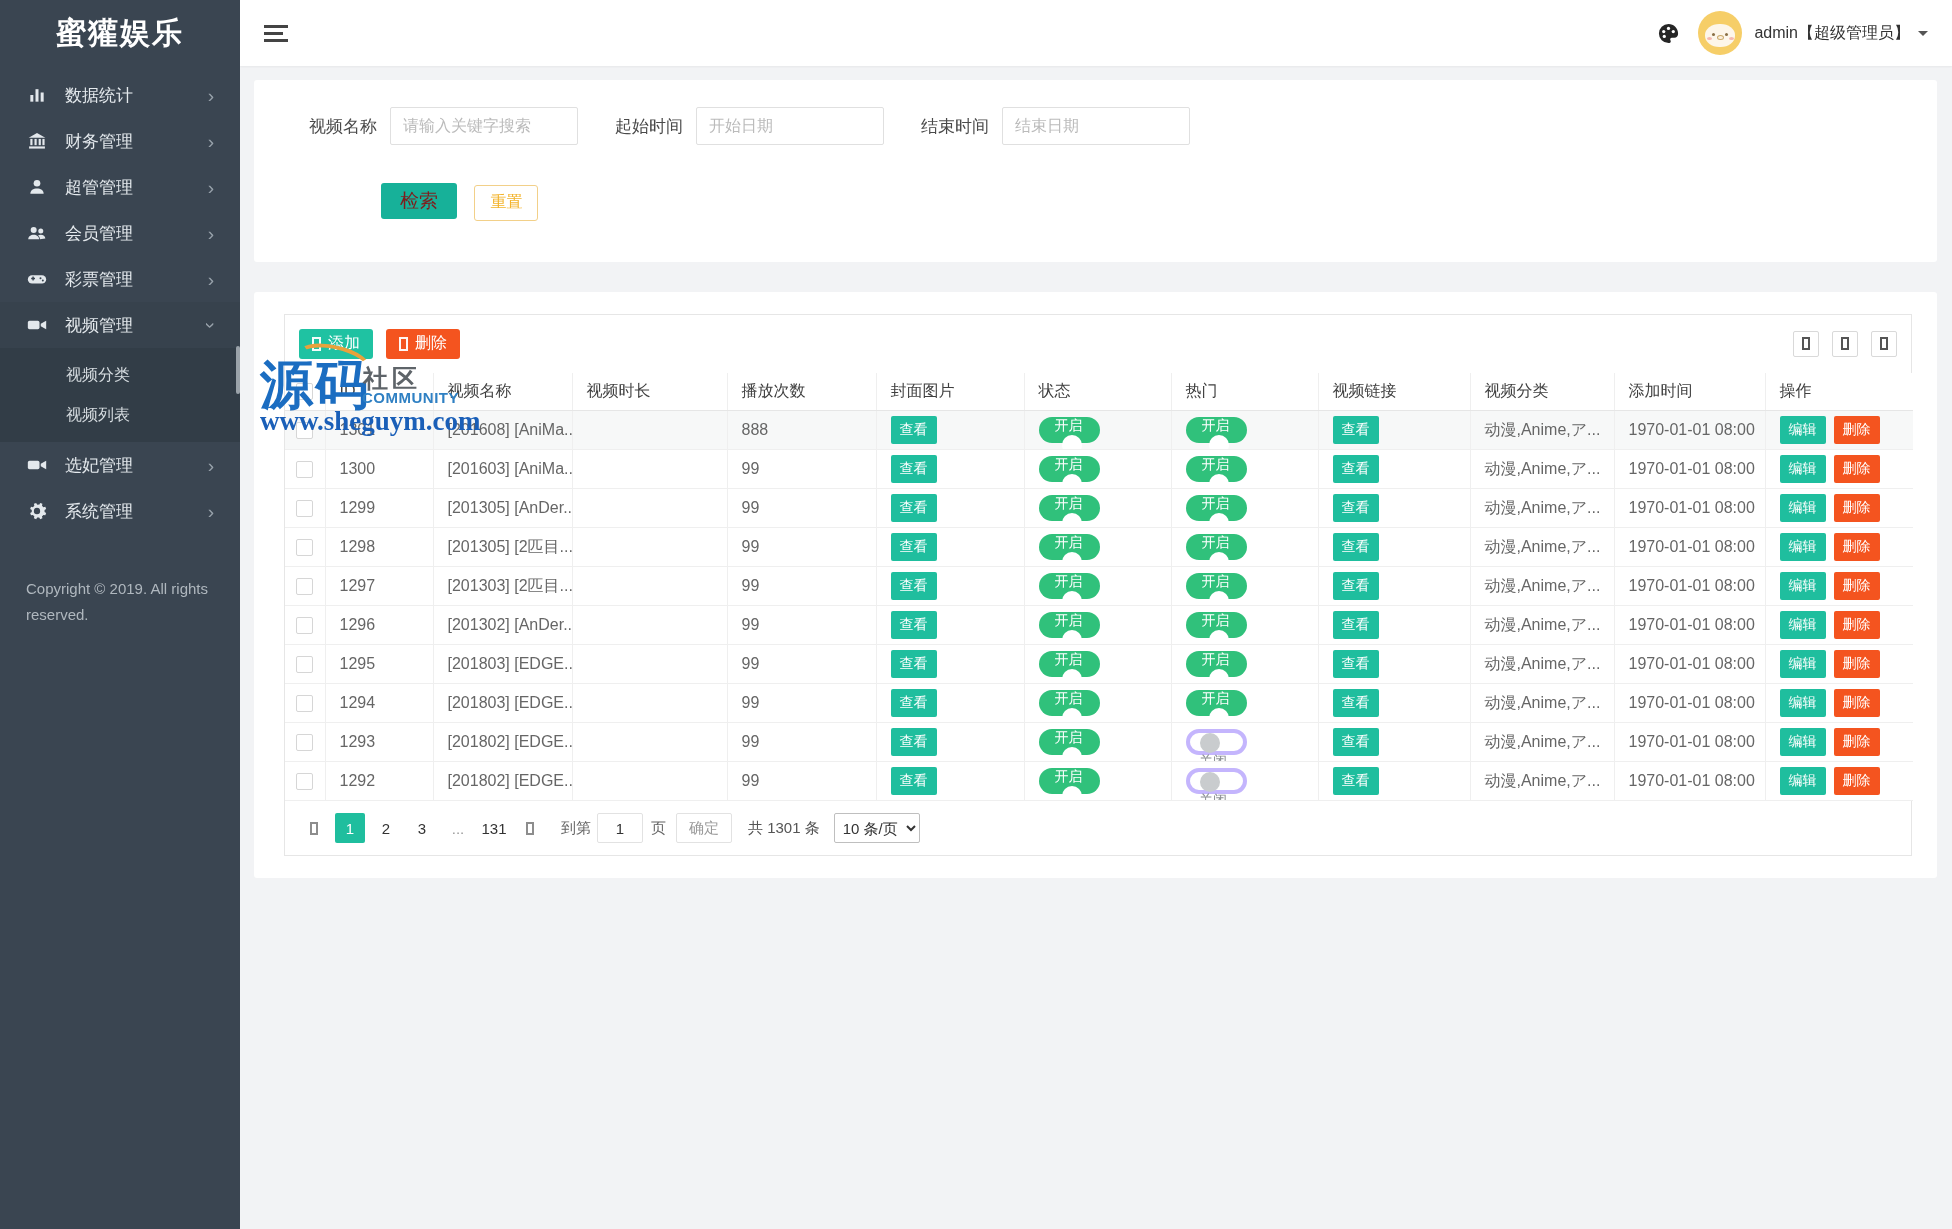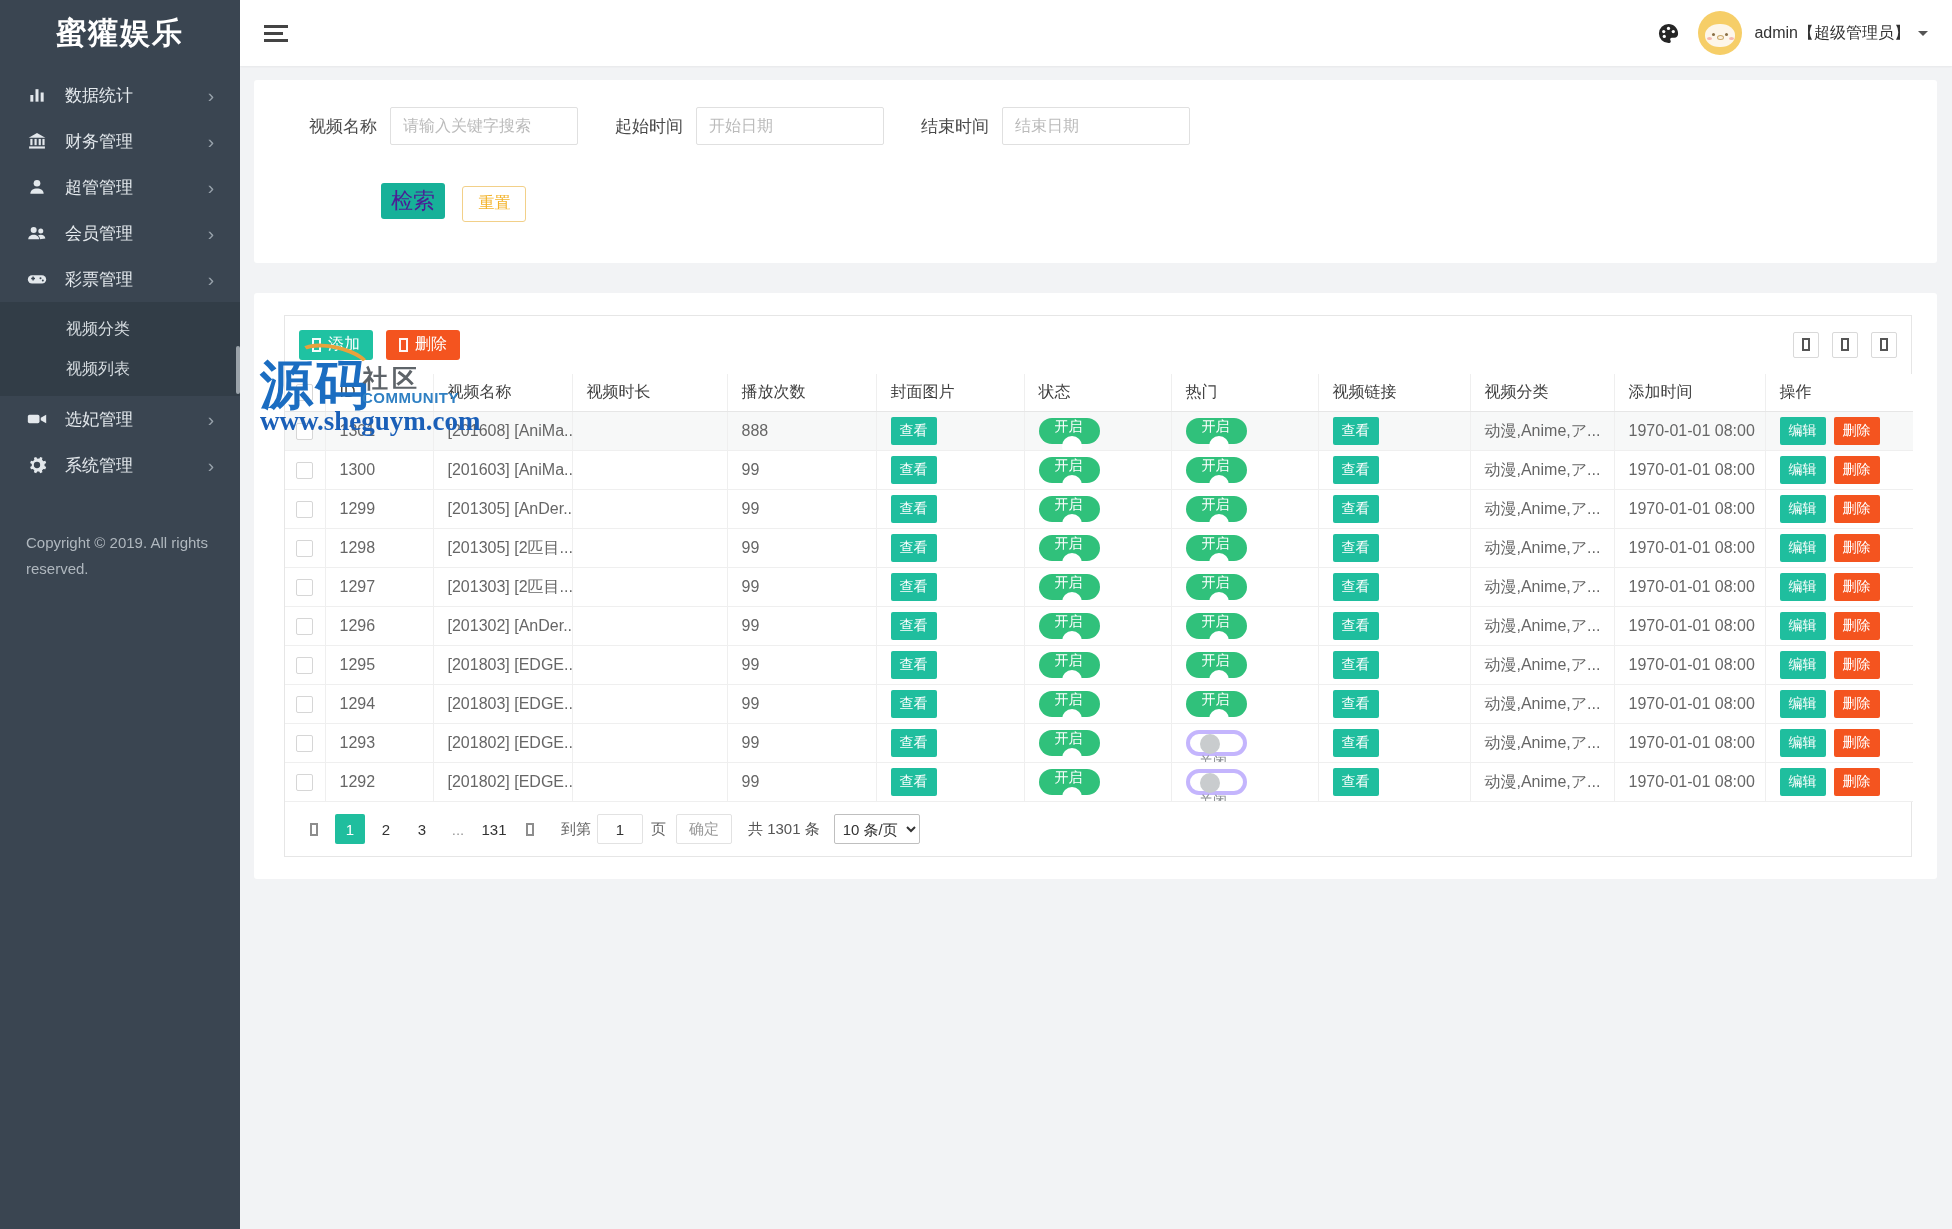--- a/index.html
+++ b/index.html
@@ -44,21 +44,21 @@
   
   .content { padding:14px 15px 0 14px; }
   .card { background:#fff; border-radius:3px; }
   .search-card { padding:27px 25px 41px 30px; margin-bottom:30px; }
   .search-form { display:flex; align-items:center; padding-left:25px; }
   .form-group { display:flex; align-items:center; margin-right:37px; }
   .form-group label { font-size:17px; color:#4A4A4A; margin-right:13px; white-space:nowrap; }
   .inp { width:188px; height:38px; border:1px solid #E0E0E0; border-radius:2px; padding:0 12px; font-size:16px; color:#333; outline:none; background:#fff; }
   .inp::placeholder { color:#BBBBBB; }
   .btn-row { margin-top:38px; padding-left:97px; }
-  .btn-search { width:64px; height:36px; background:#17B199; color:#4c1d95; border:none; border-radius:3px; font-size:22px; cursor:pointer; }
+  .btn-search { width:76px; height:36px; background:#17B199; color:#7f1d1d; border:none; border-radius:3px; font-size:19px; cursor:pointer; }
   .btn-reset { width:64px; height:36px; background:#fff; color:#F3B32A; border:1px solid #F2D089; border-radius:3px; font-size:16px; margin-left:13px; cursor:pointer; }
 
   .table-card { padding:22px 25px 22px 30px; position:relative; }
   .table-box { border:1px solid #E6E6E6; }
   .toolbar { display:flex; align-items:center; padding:14px; }
   .tofu { display:inline-block; width:9px; height:14px; border:2px solid rgba(255,255,255,.95); margin-right:7px; }
   .tofu.dark { border-color:#555; margin:0; width:8px; height:13px; }
   .tofu.gray { border-color:#8D8D8D; margin:0; width:8px; height:13px; }
   .btn-add { height:30px; padding:0 13px; background:#1FC2A2; color:#fff; border:none; border-radius:3px; font-size:16px; display:inline-flex; align-items:center; cursor:pointer; }
   .btn-delete-top { height:30px; padding:0 13px; background:#F4541F; color:#fff; border:none; border-radius:3px; font-size:16px; display:inline-flex; align-items:center; margin-left:13px; cursor:pointer; }
@@ -165,20 +165,30 @@
           <svg width="22" height="20" viewBox="0 0 26 24">
             <rect x="2" y="7.5" width="22" height="10" rx="5" fill="#E3E8EC"></rect>
             <rect x="6" y="10.5" width="4.6" height="1.8" fill="#3A4551"></rect>
             <rect x="7.4" y="9.1" width="1.8" height="4.6" fill="#3A4551"></rect>
             <circle cx="17.2" cy="11" r="1.2" fill="#3A4551"></circle>
             <circle cx="20" cy="13.7" r="1.2" fill="#3A4551"></circle>
           </svg>
         </span>
         <span>彩票管理</span>
         <span class="nav-arrow ">›</span>
+      </div>
+      <div class="nav-item active">
+        <span class="nicon">
+          <svg width="22" height="20" viewBox="0 0 26 24">
+            <rect x="2" y="7" width="14" height="10" rx="2" fill="#E3E8EC"></rect>
+            <path d="M17.5 10.5L24 7v10l-6.5-3.5z" fill="#E3E8EC"></path>
+          </svg>
+        </span>
+        <span>视频管理</span>
+        <span class="nav-arrow down">›</span>
       </div>
       <div class="submenu">
         <div class="subitem">视频分类</div>
         <div class="subitem">视频列表</div>
       </div>
       <div class="nav-item">
         <span class="nicon">
           <svg width="22" height="20" viewBox="0 0 26 24">
             <rect x="2" y="7" width="14" height="10" rx="2" fill="#E3E8EC"></rect>
             <path d="M17.5 10.5L24 7v10l-6.5-3.5z" fill="#E3E8EC"></path>

